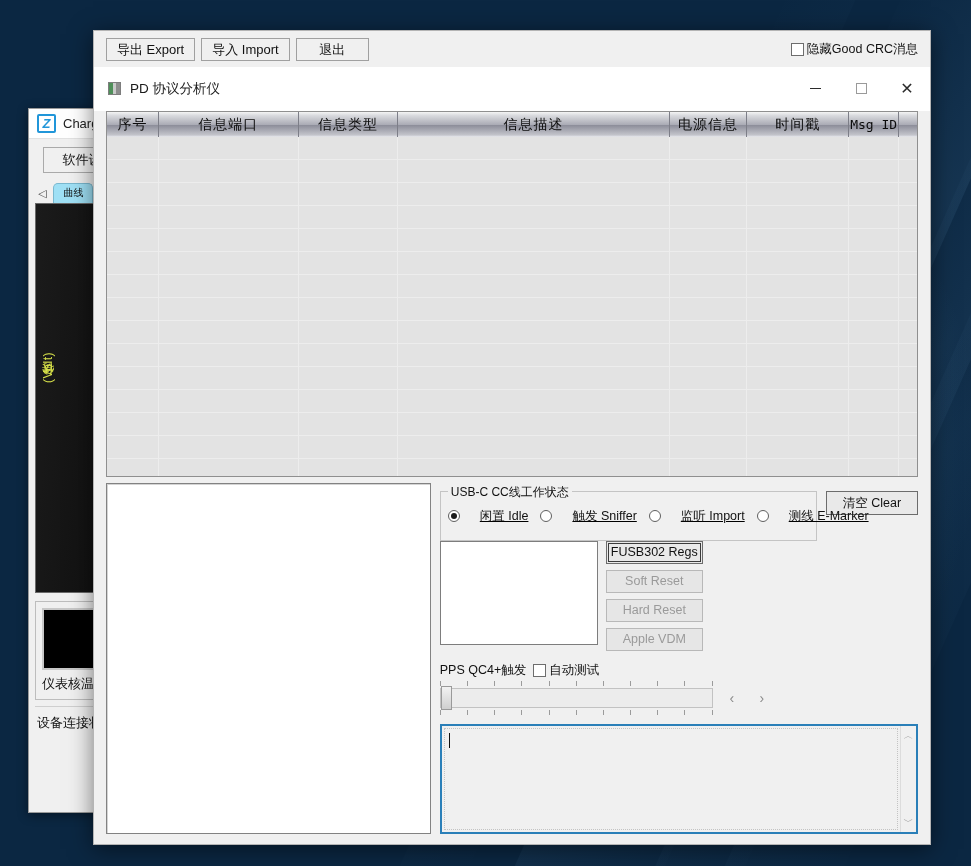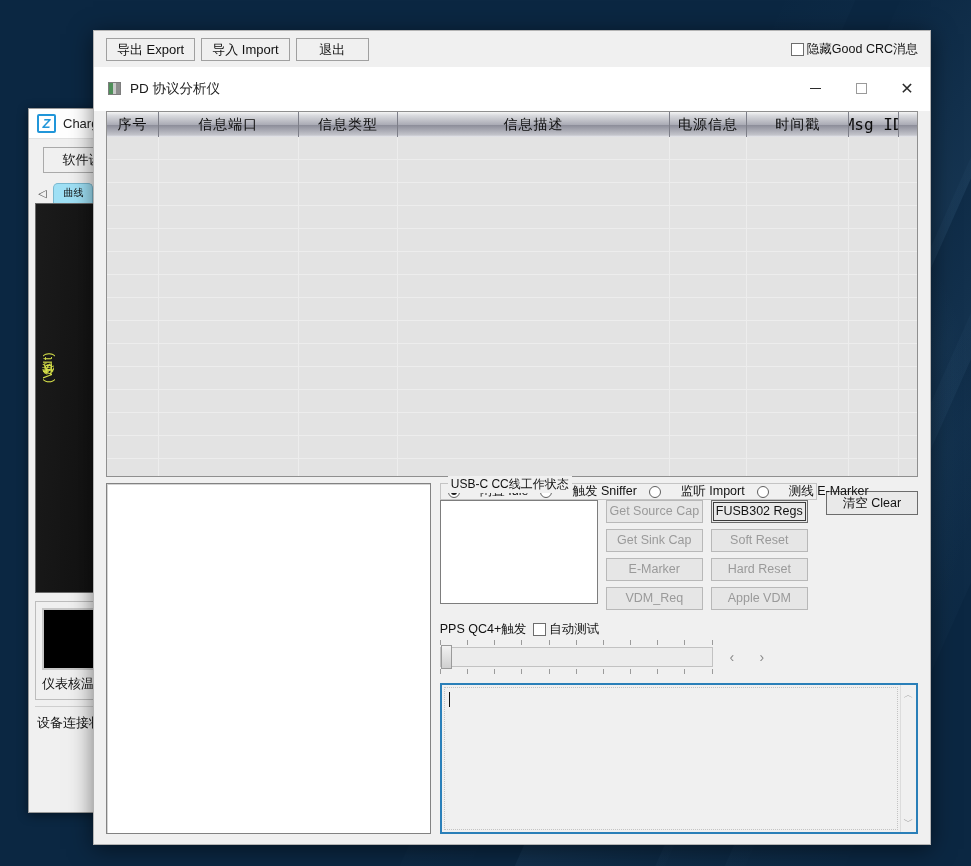--- a/index.html
+++ b/index.html
@@ -158,41 +158,41 @@
   }
   #pd-thead { display: flex; height: 25px; flex: 0 0 auto; }
   .th {
     background: linear-gradient(180deg, #f4f4f4 0%, #d9dade 14%, #a9aab4 52%, #8e8f9b 54%, #c3c4cb 92%, #e9eaee 100%);
     border-right: 1px solid #7d7e88;
     display: flex; align-items: center; justify-content: center;
     font-size: 14px; color: #0b0b0b; letter-spacing: 1px; white-space: nowrap;
     overflow: hidden;
   }
   .th:last-child { border-right: none; }
-  .th.mono { font-family: "DejaVu Sans Mono", monospace; font-size: 16px; letter-spacing: 0; }
+  .th.mono { font-family: "DejaVu Sans Mono", monospace; font-size: 13px; letter-spacing: 0; }
   #pd-tbody { flex: 1 1 auto; position: relative; background: #e3e3e3; overflow: hidden; }
   .trow { height: 23px; border-bottom: 1px solid #ededed; display: flex; }
   .tcell { border-right: 1px solid #ededed; height: 100%; }
   .tcell:last-child { border-right: none; }
 
   
   #pd-lower { flex: 1 1 auto; display: flex; padding: 6px 12px 10px; gap: 9px; min-height: 0; }
   #pd-left-panel {
     width: 365px; background: #ffffff; border: 1px solid #828282;
     box-shadow: inset 1px 1px 0 #d4d4d4;
   }
   #pd-right { flex: 1 1 auto; display: flex; flex-direction: column; min-width: 0; }
 
   .gbox { border: 1px solid #c4c4c4; position: relative; }
   .gbox > .legend {
     position: absolute; top: -8px; left: 7px; background: #f0f0f0; padding: 0 3px;
     font-size: 12px; color: #111; white-space: nowrap;
   }
 
-  #ccstate { height: 17px; margin-top: 0; }
+  #ccstate { height: 50px; margin-top: 8px; text-decoration: underline; }
   #ccstate .radios {
     display: flex; align-items: center; height: 100%; padding: 0 7px; gap: 12px;
     font-size: 12.5px; color: #111; white-space: nowrap;
   }
   .rad { display: flex; align-items: center; gap: 20px; }
   .rdot {
     width: 12px; height: 12px; border-radius: 50%; background: #fff; border: 1px solid #5f5f5f;
     display: flex; align-items: center; justify-content: center; flex: 0 0 auto;
   }
   .rdot.on::after { content: ""; width: 6px; height: 6px; border-radius: 50%; background: #1b1b1b; }
@@ -534,26 +534,20 @@
                   <span class="rdot"></span>
                   <span>测线 E-Marker</span>
                 </span>
               </div>
           </div>
 
 
           <div id="pdo-row">
             <div id="pdo-list"></div>
             <div id="cmd-grid">
-              <div class="cmd-col" id="cmd-left">
-                  <div class="cmd-btn">Get Source Cap</div>
-                  <div class="cmd-btn">Get Sink Cap</div>
-                  <div class="cmd-btn">E-Marker</div>
-                  <div class="cmd-btn">VDM_Req</div>
-                </div>
               <div class="cmd-col" id="cmd-right">
                   <div class="cmd-btn enabled">FUSB302 Regs</div>
                   <div class="cmd-btn">Soft Reset</div>
                   <div class="cmd-btn">Hard Reset</div>
                   <div class="cmd-btn">Apple VDM</div>
                 </div>
             </div>
           </div>
 
           <div id="pps-label">

